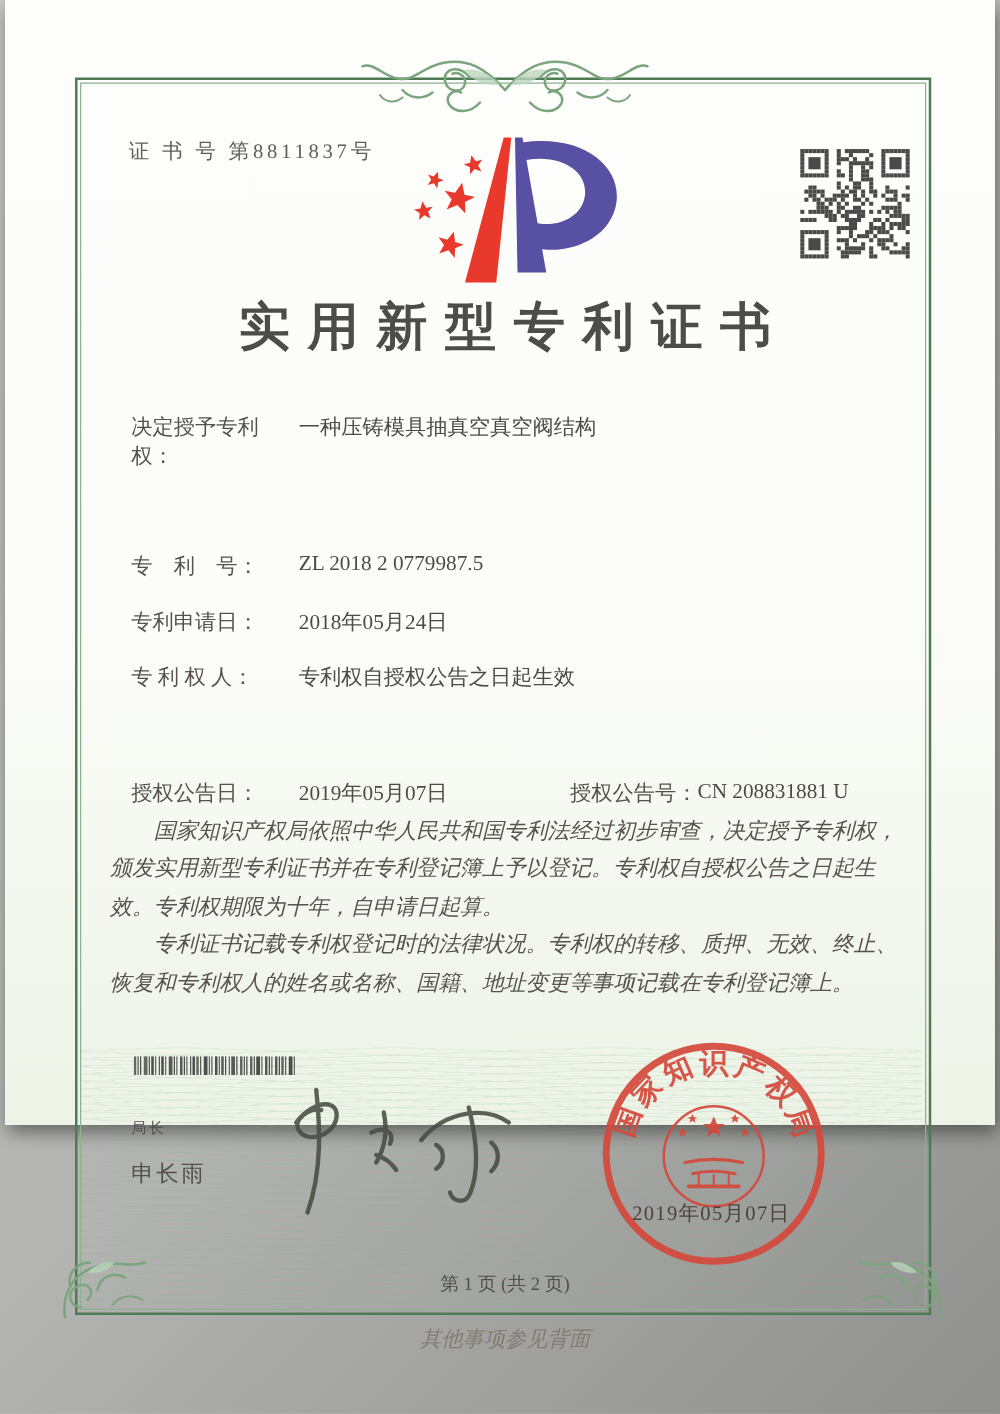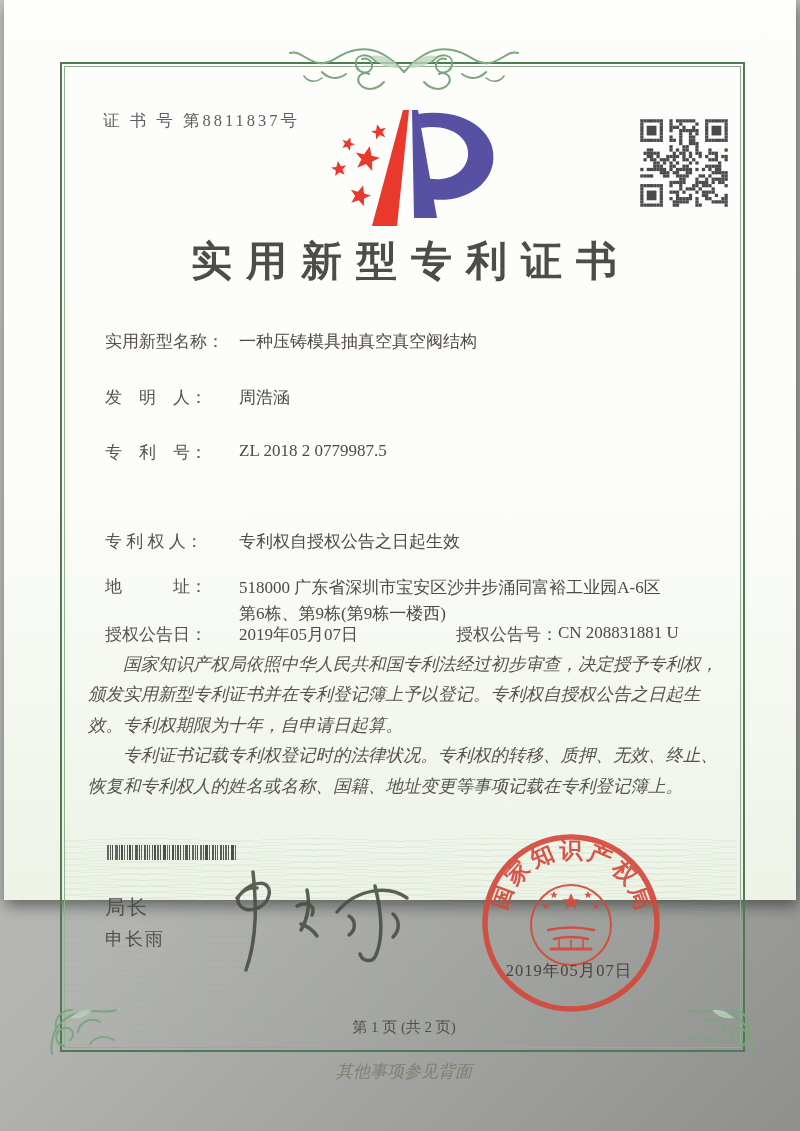--- a/index.html
+++ b/index.html
@@ -16,21 +16,21 @@
   .certno{left:99px;top:110px;font-size:16.5px;letter-spacing:3px;color:#5e5e5e;}
   .title{left:0;top:234px;width:800px;text-align:center;font-size:41px;font-weight:bold;
     letter-spacing:14px;padding-left:14px;box-sizing:border-box;color:#4c4c4a;}
   .row{position:absolute;left:101px;width:620px;font-size:17px;color:#4e4a46;}
   .lbl{display:inline-block;width:134px;color:#55514d;vertical-align:top;}
   .val{color:#4e4a46;margin-top:12px;}
   .valblock{display:inline-block;vertical-align:top;line-height:1.5;}
   .paras{left:84px;top:649px;width:630px;font-size:17.5px;line-height:1.74;
     font-style:italic;color:#57534e;}
   .paras p{margin:0;text-indent:2em;font-style:italic;}
-  .signer-title{left:101px;top:894px;font-size:20px;color:#4f4f4d;letter-spacing:2px;}
+  .signer-title{left:101px;top:894px;font-size:12px;color:#4f4f4d;letter-spacing:2px;}
   .signer-name{left:101px;top:927px;font-size:18px;color:#4f4f4d;letter-spacing:2px;}
   .guilloche{left:60px;top:838px;width:673px;height:208px;
     background:
       repeating-linear-gradient(2deg,rgba(130,175,135,.10) 0 1px,transparent 1px 6px),
       repeating-linear-gradient(-2deg,rgba(130,175,135,.10) 0 1px,transparent 1px 6px);}
   .sealdate{left:470px;top:960px;width:190px;text-align:center;font-size:16.5px;
     letter-spacing:1px;color:#4a423c;z-index:3;}
   .pagenote{left:0;top:1018px;width:800px;text-align:center;font-size:15px;color:#4f4f4d;}
   .footnote{left:0;top:1060px;width:800px;text-align:center;font-size:17px;
     font-style:italic;color:#817d70;}
@@ -403,33 +403,30 @@
       <rect x="11" y="27" width="1" height="1" fill="#4a4a4a"></rect>
       <rect x="12" y="27" width="1" height="1" fill="#4a4a4a"></rect>
       <rect x="18" y="27" width="1" height="1" fill="#4a4a4a"></rect>
       <rect x="19" y="27" width="1" height="1" fill="#4a4a4a"></rect>
       <rect x="27" y="27" width="1" height="1" fill="#4a4a4a"></rect>
     </svg>
 
   <div class="title abs">实用新型专利证书</div>
 
   <div class="row" style="top:330px">
-    <span class="lbl">实用新型名称：</span><span class="val">一种压铸模具抽真空真空阀结构</span>
-  </div>
-  <div class="row" style="top:386px">
-    <span class="lbl">发　明　人：</span><span class="val">周浩涵</span>
+    <span class="lbl">决定授予专利权：</span><span class="val">一种压铸模具抽真空真空阀结构</span>
   </div>
   <div class="row" style="top:441px">
     <span class="lbl">专　利　号：</span><span class="val">ZL 2018 2 0779987.5</span>
   </div>
+  <div class="row" style="top:486px">
+    <span class="lbl">专利申请日：</span><span class="val">2018年05月24日</span>
+  </div>
   <div class="row" style="top:530px">
     <span class="lbl">专 利 权 人：</span><span class="val">专利权自授权公告之日起生效</span>
-  </div>
-  <div class="row" style="top:575px">
-    <span class="lbl">地　　　址：</span><span class="valblock"><span>518000 广东省深圳市宝安区沙井步涌同富裕工业园A-6区</span><br><span>第6栋、第9栋(第9栋一楼西)</span></span>
   </div>
   <div class="row" style="top:623px">
     <span class="lbl">授权公告日：</span><span class="val">2019年05月07日</span>
     <span style="position:absolute;left:351px">
       <span class="lbl" style="width:auto">授权公告号：</span><span class="val">CN 208831881 U</span>
     </span>
   </div>
 
   <div class="paras abs">
     <p>国家知识产权局依照中华人民共和国专利法经过初步审查，决定授予专利权，颁发实用新型专利证书并在专利登记簿上予以登记。专利权自授权公告之日起生效。专利权期限为十年，自申请日起算。</p>

